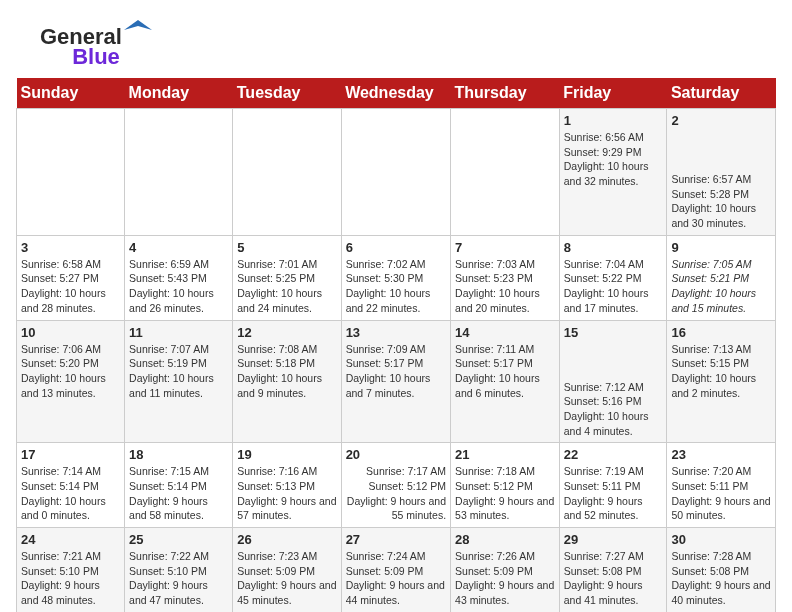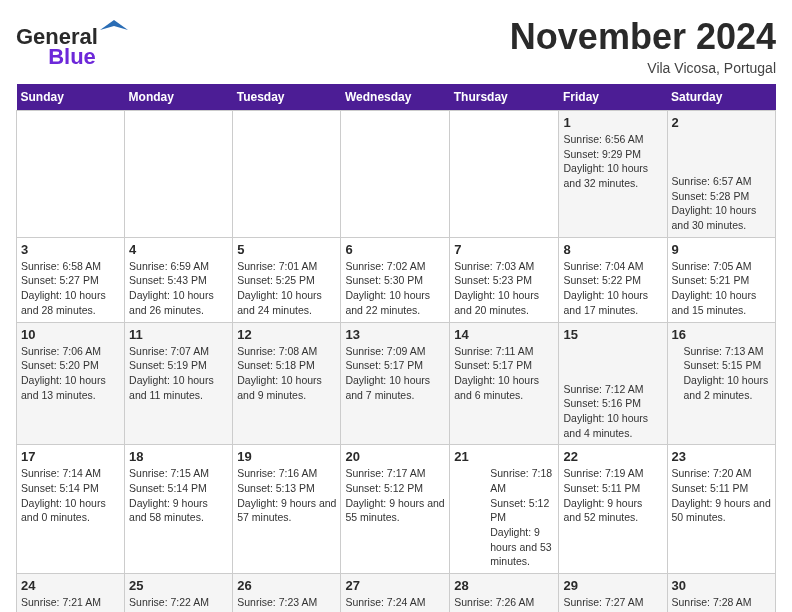--- a/index.html
+++ b/index.html
@@ -13,45 +13,46 @@
     .header-area {
       display: flex;
       justify-content: space-between;
       align-items: flex-start;
       margin-bottom: 8px;
     }
     .logo-wrapper {
       display: flex;
       align-items: center;
       gap: 4px;
+      margin-left: 24px;
     }
     .title-area {
       text-align: right;
     }
     .month-title {
       font-size: 36px;
       font-weight: bold;
       color: #2a2a2a;
     }
     .subtitle {
       font-size: 14px;
       color: #444;
       margin-top: 2px;
     }
     table {
       width: 100%;
       border-collapse: collapse;
       font-size: 11px;
     }
     thead tr th {
-      background: #4c1d95;
+      background: #b91c1c;
       color: #fff;
       padding: 6px 4px;
       text-align: left;
-      font-size: 12px;
+      font-size: 16px;
       font-weight: bold;
     }
     tbody tr td {
       border: 1px solid #ccc;
       vertical-align: top;
       padding: 4px;
       min-height: 80px;
       width: 110px;
     }
     tbody tr:nth-child(odd) td {
@@ -86,24 +87,20 @@
         <span style="font-size:22px; font-weight:bold; color:#2a2a2a;">General</span>
         <svg width="28" height="28" viewBox="0 0 28 28" style="margin-left:2px;">
           <polygon points="14,4 28,14 14,10 0,14" fill="#2a6db5"></polygon>
         </svg>
       </div>
       <div style="display:flex; align-items:baseline; margin-top:-6px;">
         <span style="font-size:22px; font-weight:bold; color:#6d28d9;">Blue</span>
       </div>
     </div>
   </div>
-  <div class="title-area">
-    <div class="month-title">November 2024</div>
-    <div class="subtitle">Vila Vicosa, Portugal</div>
-  </div>
 </div>
 
 <table>
   <thead>
     <tr>
       <th>Sunday</th>
       <th>Monday</th>
       <th>Tuesday</th>
       <th>Wednesday</th>
       <th>Thursday</th>
@@ -163,21 +160,21 @@
 Daylight: 10 hours and 20 minutes.</div>
         </td>
         <td>
           <span class="day-num">8</span>
           <div class="day-info" style="white-space: pre-line;">Sunrise: 7:04 AM
 Sunset: 5:22 PM
 Daylight: 10 hours and 17 minutes.</div>
         </td>
         <td>
           <span class="day-num">9</span>
-          <div class="day-info" style="white-space: pre-line;">Sunrise: 7:05 AM
+          <div class="day-info" style="white-space: pre-line; font-style: italic;">Sunrise: 7:05 AM
 Sunset: 5:21 PM
 Daylight: 10 hours and 15 minutes.</div>
         </td>
       </tr>
       <tr>
         <td>
           <span class="day-num">10</span>
           <div class="day-info" style="white-space: pre-line;">Sunrise: 7:06 AM
 Sunset: 5:20 PM
 Daylight: 10 hours and 13 minutes.</div>
@@ -207,21 +204,21 @@
 Daylight: 10 hours and 6 minutes.</div>
         </td>
         <td>
           <span class="day-num">15</span>
           <div class="day-info" style="white-space: pre-line; margin-top: 40px;">Sunrise: 7:12 AM
 Sunset: 5:16 PM
 Daylight: 10 hours and 4 minutes.</div>
         </td>
         <td>
           <span class="day-num">16</span>
-          <div class="day-info" style="white-space: pre-line; margin-left: 12px;">Sunrise: 7:13 AM
+          <div class="day-info" style="white-space: pre-line;">Sunrise: 7:13 AM
 Sunset: 5:15 PM
 Daylight: 10 hours and 2 minutes.</div>
         </td>
       </tr>
       <tr>
         <td>
           <span class="day-num">17</span>
           <div class="day-info" style="white-space: pre-line;">Sunrise: 7:14 AM
 Sunset: 5:14 PM
 Daylight: 10 hours and 0 minutes.</div>
@@ -233,27 +230,27 @@
 Daylight: 9 hours and 58 minutes.</div>
         </td>
         <td>
           <span class="day-num">19</span>
           <div class="day-info" style="white-space: pre-line;">Sunrise: 7:16 AM
 Sunset: 5:13 PM
 Daylight: 9 hours and 57 minutes.</div>
         </td>
         <td>
           <span class="day-num">20</span>
-          <div class="day-info" style="white-space: pre-line;">Sunrise: 7:17 AM
+          <div class="day-info" style="white-space: pre-line; text-align: right;">Sunrise: 7:17 AM
 Sunset: 5:12 PM
 Daylight: 9 hours and 55 minutes.</div>
         </td>
         <td>
           <span class="day-num">21</span>
-          <div class="day-info" style="white-space: pre-line; margin-left: 36px;">Sunrise: 7:18 AM
+          <div class="day-info" style="white-space: pre-line;">Sunrise: 7:18 AM
 Sunset: 5:12 PM
 Daylight: 9 hours and 53 minutes.</div>
         </td>
         <td>
           <span class="day-num">22</span>
           <div class="day-info" style="white-space: pre-line;">Sunrise: 7:19 AM
 Sunset: 5:11 PM
 Daylight: 9 hours and 52 minutes.</div>
         </td>
         <td>

